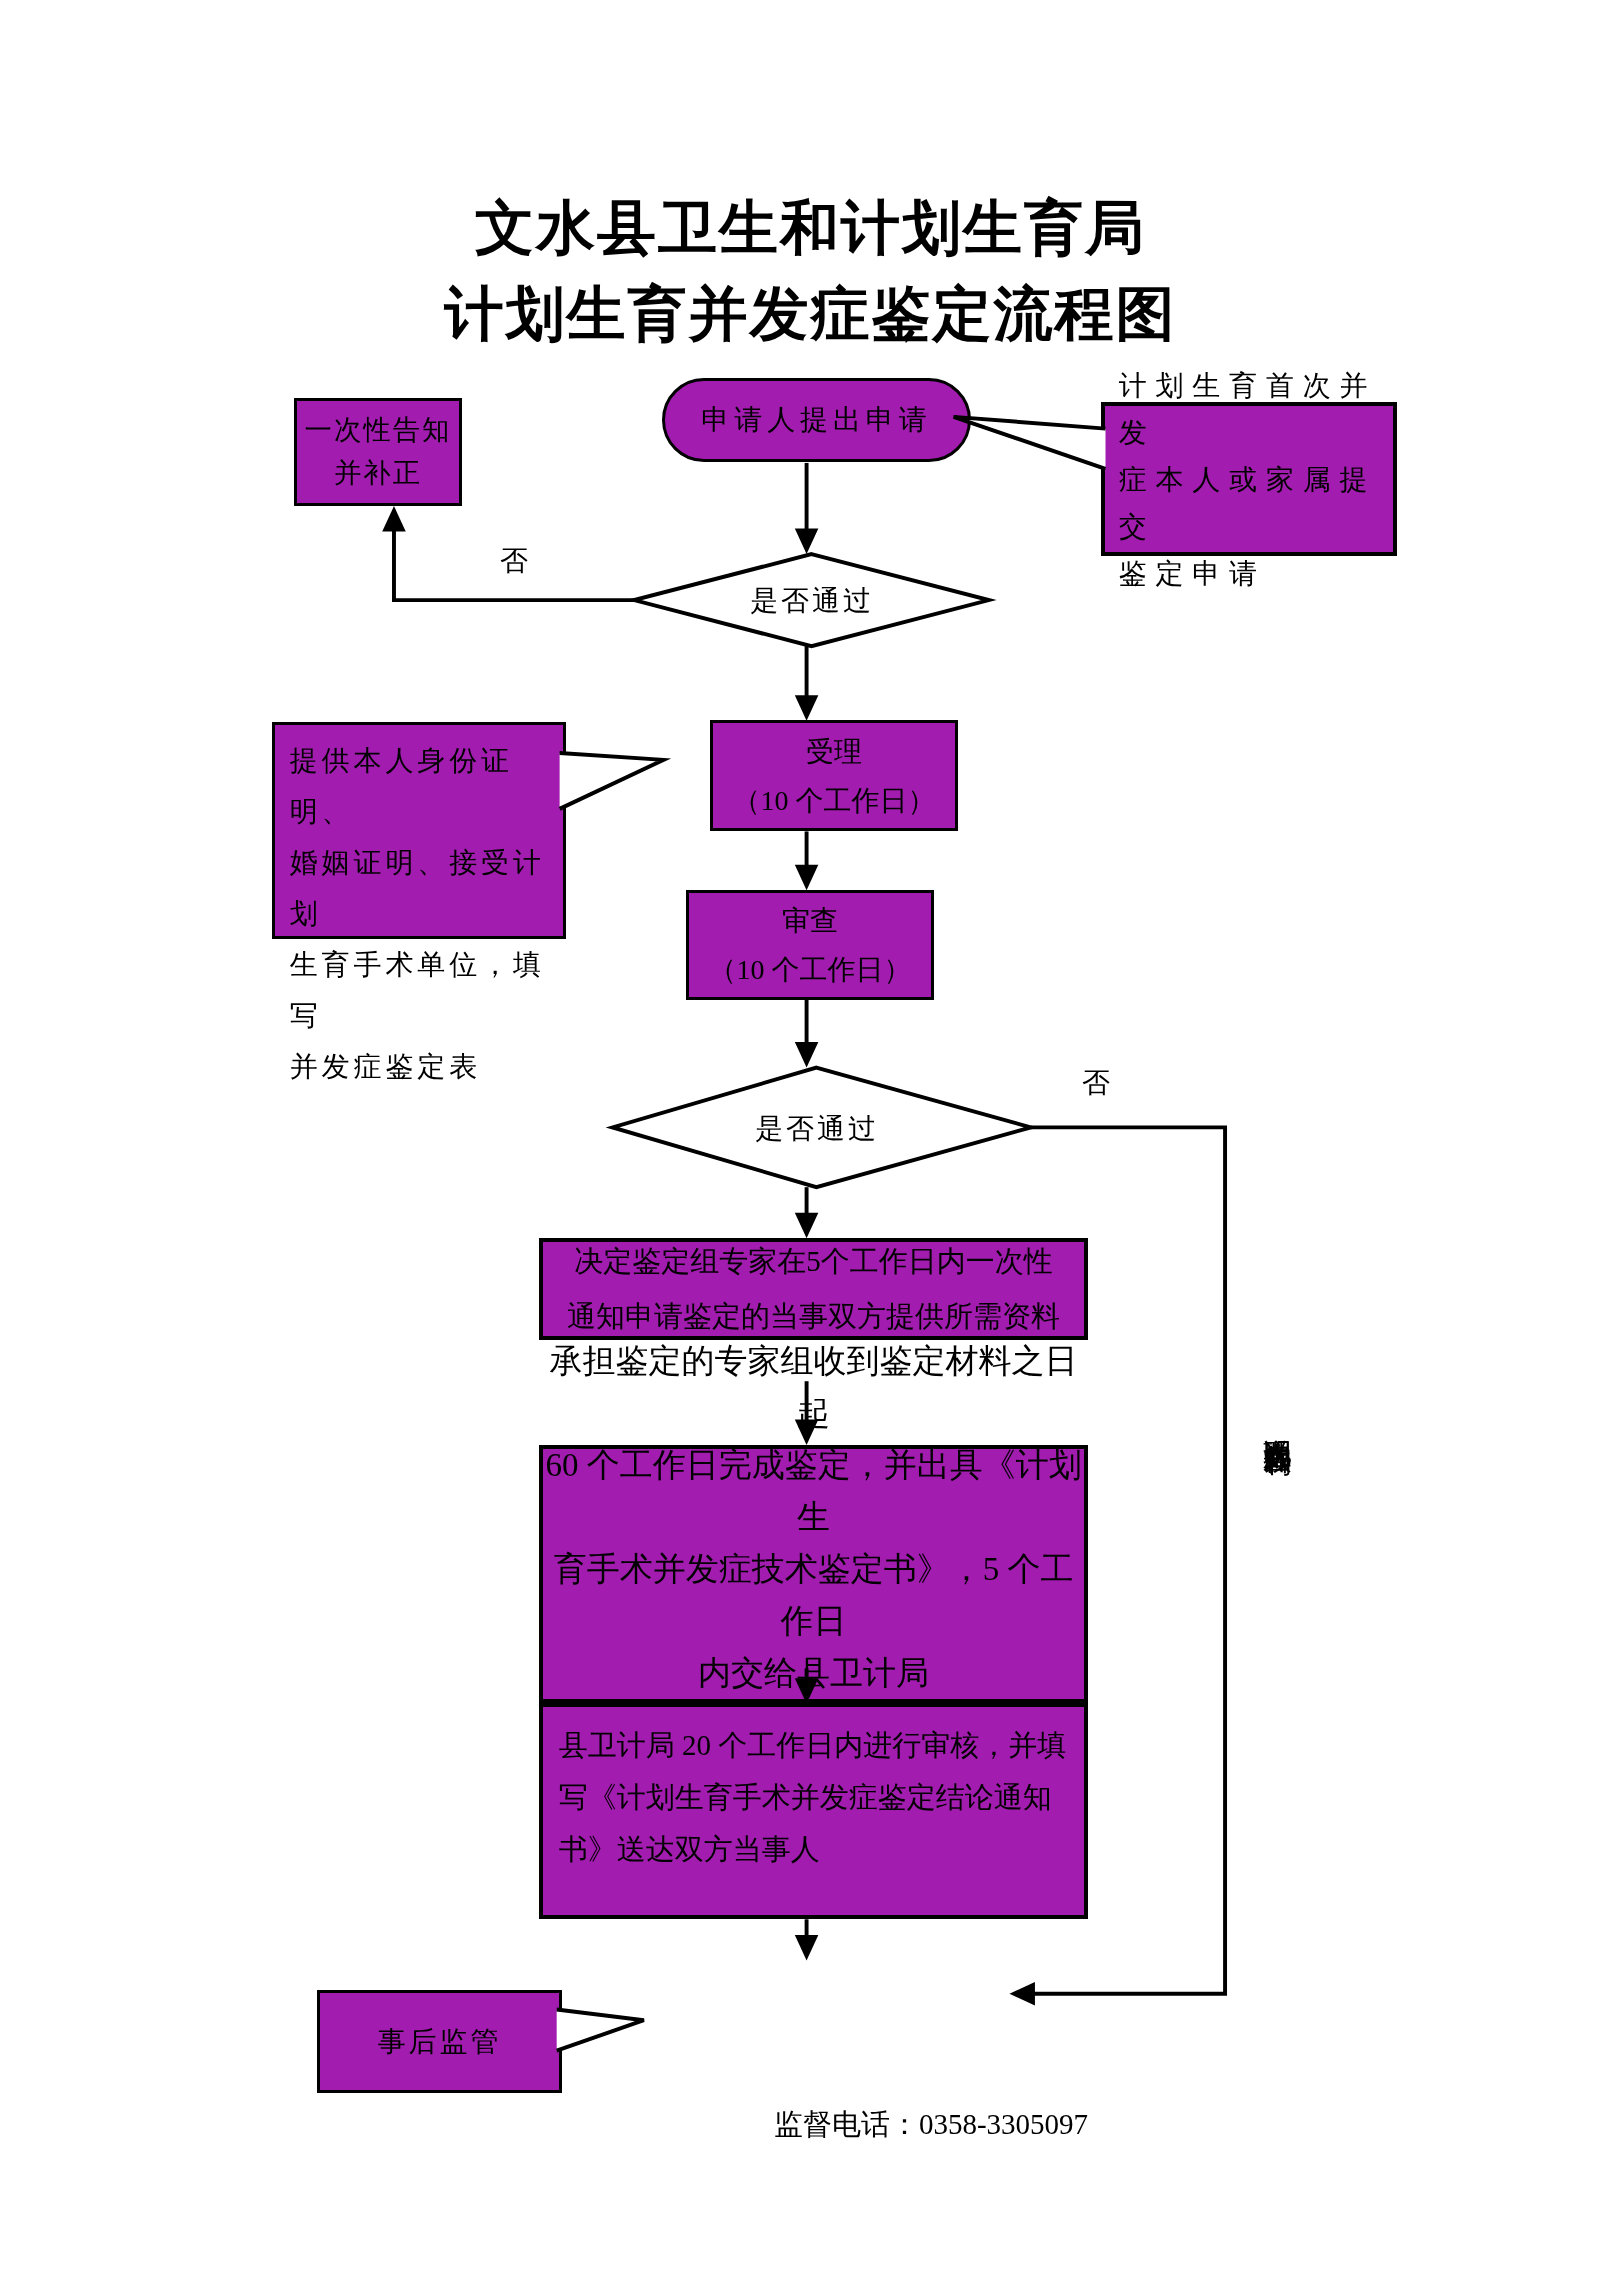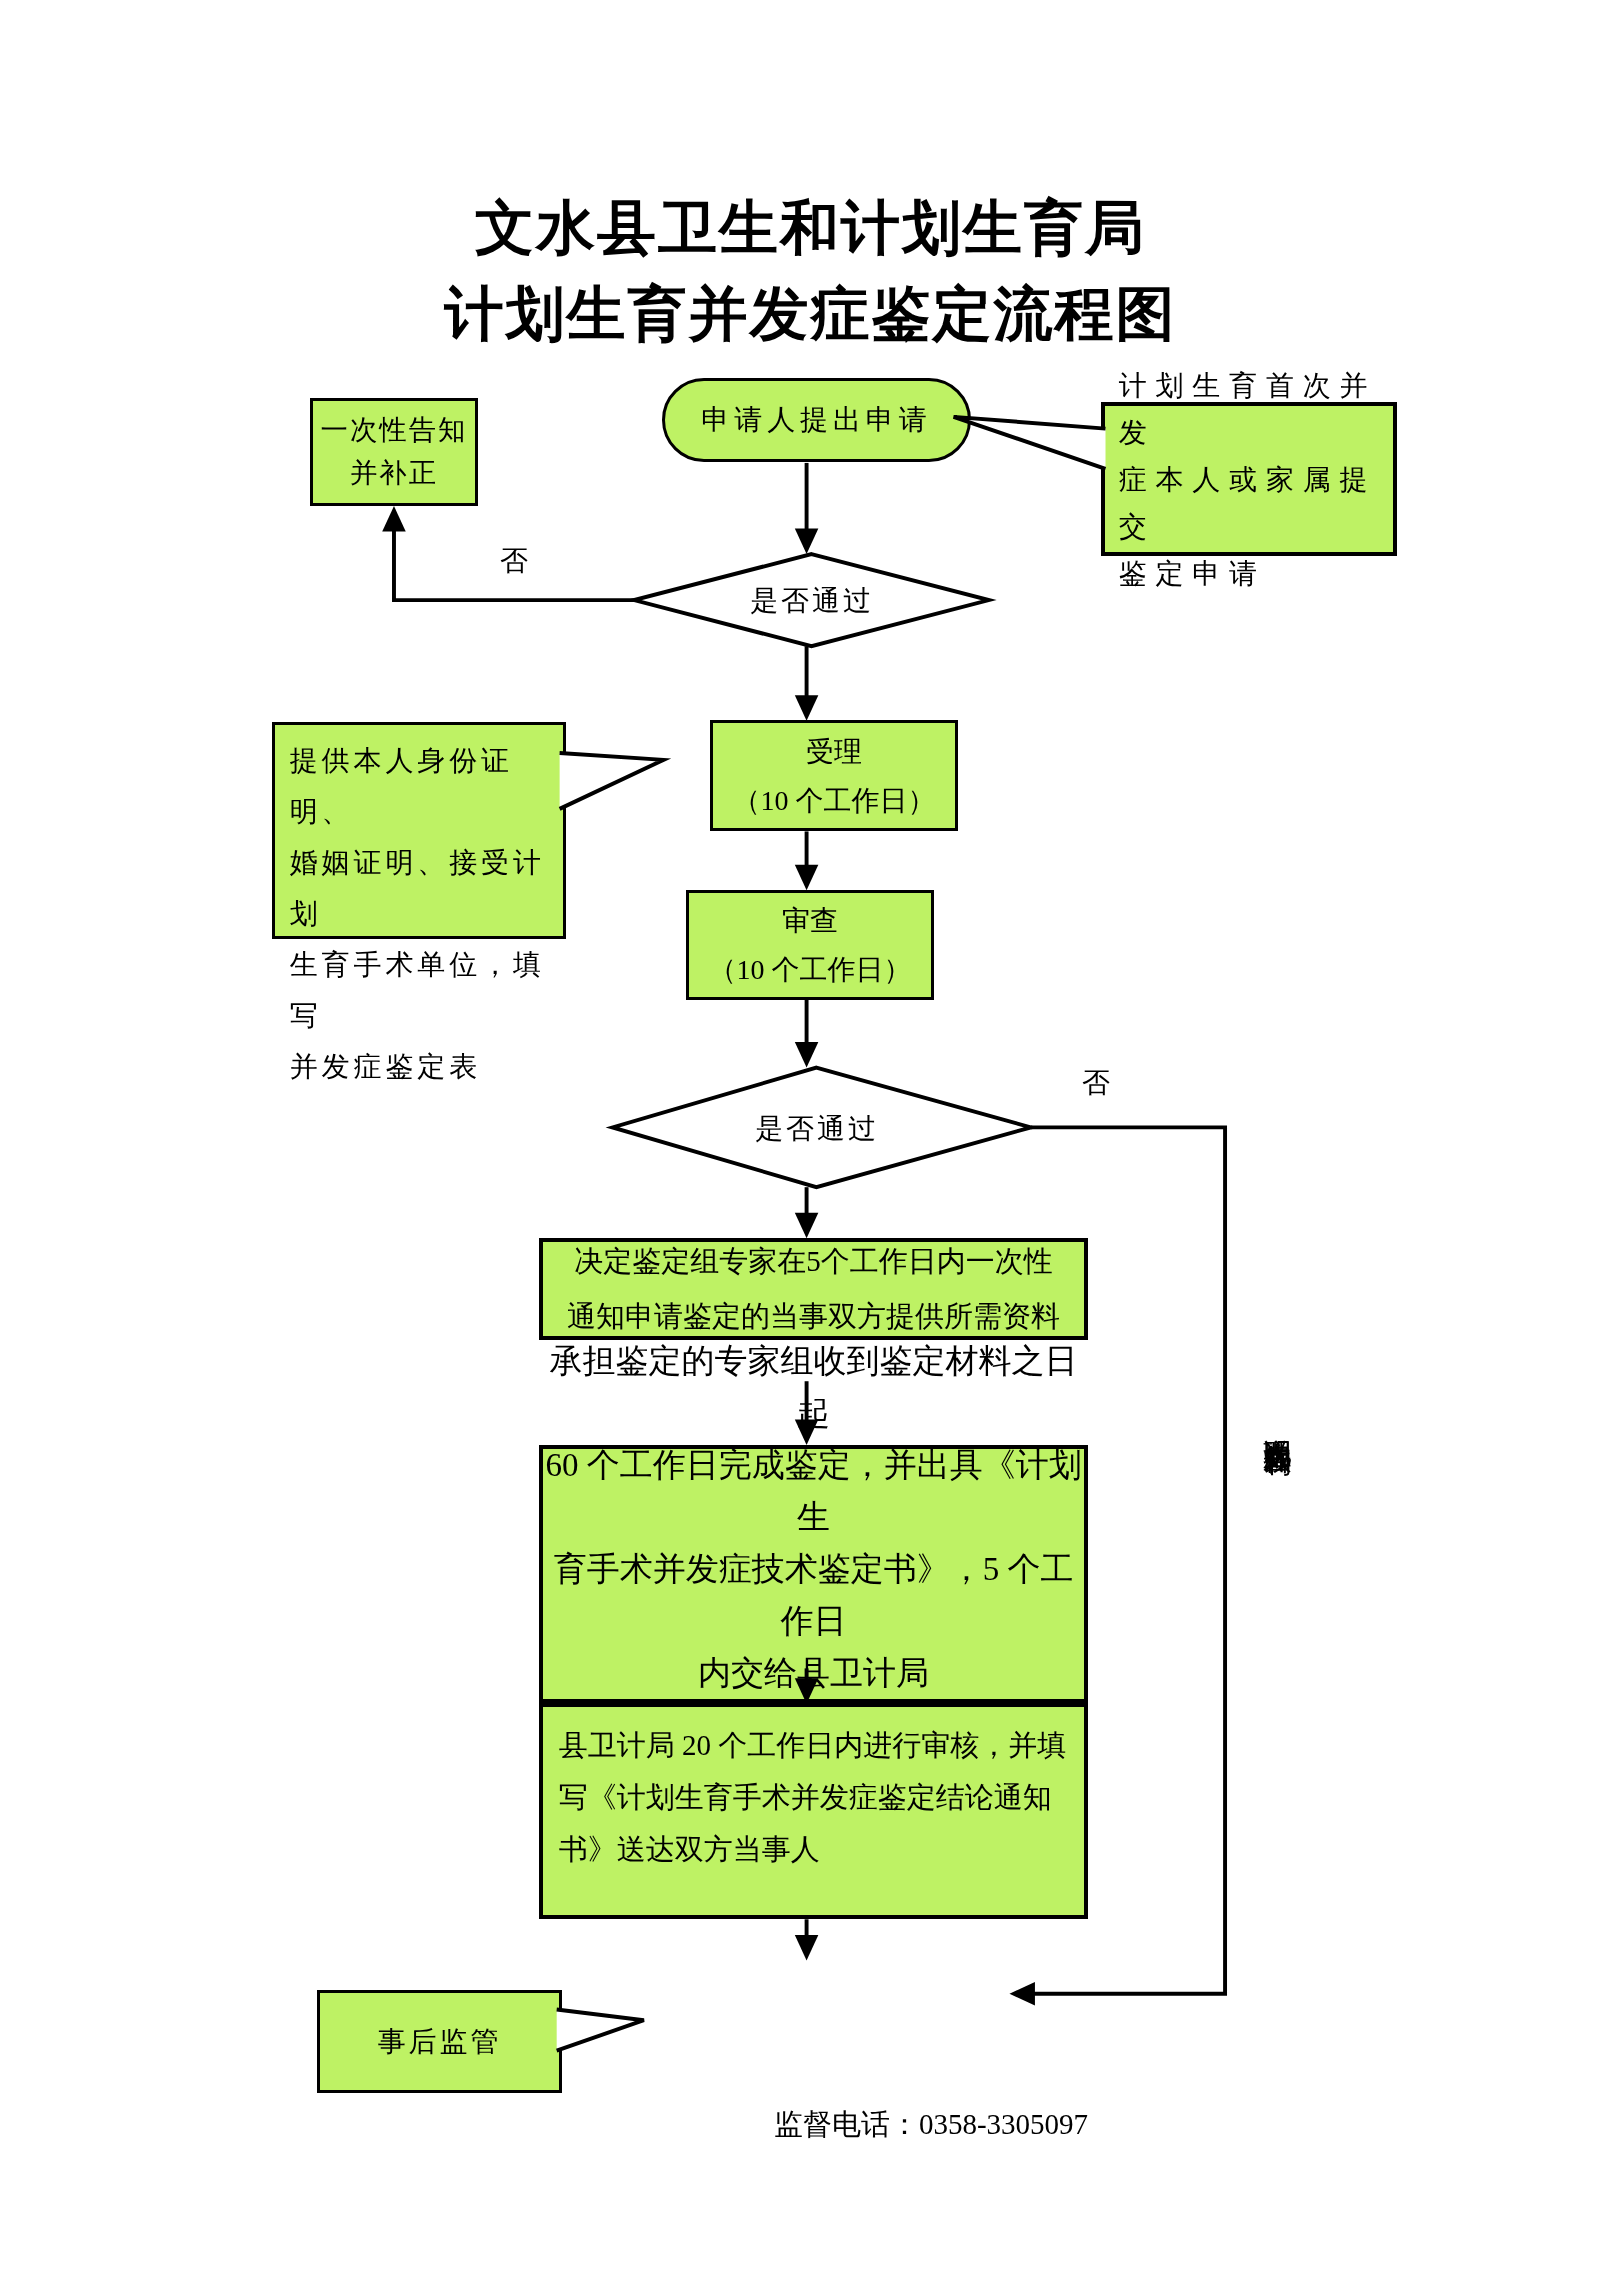--- a/index.html
+++ b/index.html
@@ -2,21 +2,21 @@
 <html><head>
 <meta charset="utf-8">
 <style>
   html,body{margin:0;padding:0;background:#ffffff;}
   #page{
     position:relative;width:1621px;height:2293px;background:#ffffff;overflow:hidden;
     font-family:"Liberation Serif","DejaVu Serif",serif;color:#000;
   }
   .abs{position:absolute;}
   .ttl{left:0;width:1621px;text-align:center;font-weight:bold;font-size:59px;line-height:65px;letter-spacing:2px;}
-  .node{box-sizing:border-box;background:#bef264;display:flex;align-items:center;justify-content:center;
+  .node{box-sizing:border-box;background:#a21caf;display:flex;align-items:center;justify-content:center;
         text-align:center;white-space:pre-line;}
   .b4{border:3.9px solid #000;}
   .b5{border:4.9px solid #000;}
   .oval{border-radius:979px;}
   .lbl{white-space:pre-line;}
   svg{position:absolute;left:0;top:0;pointer-events:none;}
   .dlabel{position:absolute;width:216px;text-align:center;font-size:28px;letter-spacing:2.9px;}
 </style>
 </head>
 <body>
@@ -29,21 +29,21 @@
   </div>
 
   <div class="abs ttl" style="top:282px;">计划生育并发症鉴定流程图</div>
 
   <div class="abs node b5" style="left:1101px;top:402px;width:296px;height:154px;font-size:28px;letter-spacing:8.8px;line-height:47px;justify-content:flex-start;text-align:left;padding-left:13.7px;">
     <span class="lbl">计划生育首次并发
 症本人或家属提交
 鉴定申请</span>
   </div>
 
-  <div class="abs node b4" style="left:310px;top:398px;width:168px;height:108px;font-size:27.4px;line-height:43px;letter-spacing:2px;">
+  <div class="abs node b4" style="left:294px;top:398px;width:168px;height:108px;font-size:27.4px;line-height:43px;letter-spacing:2px;">
     <span class="lbl">一次性告知
 并补正</span>
   </div>
 
   <div class="abs node b4" style="left:710px;top:720px;width:248px;height:111px;font-size:28px;line-height:49px;">
     <span class="lbl">受理
 （10 个工作日）</span>
   </div>
 
   <div class="abs node b4" style="left:272px;top:722px;width:294px;height:217px;font-size:28px;letter-spacing:3.9px;line-height:51px;justify-content:flex-start;align-items:flex-start;text-align:left;padding:9.8px 0 0 14.7px;">

